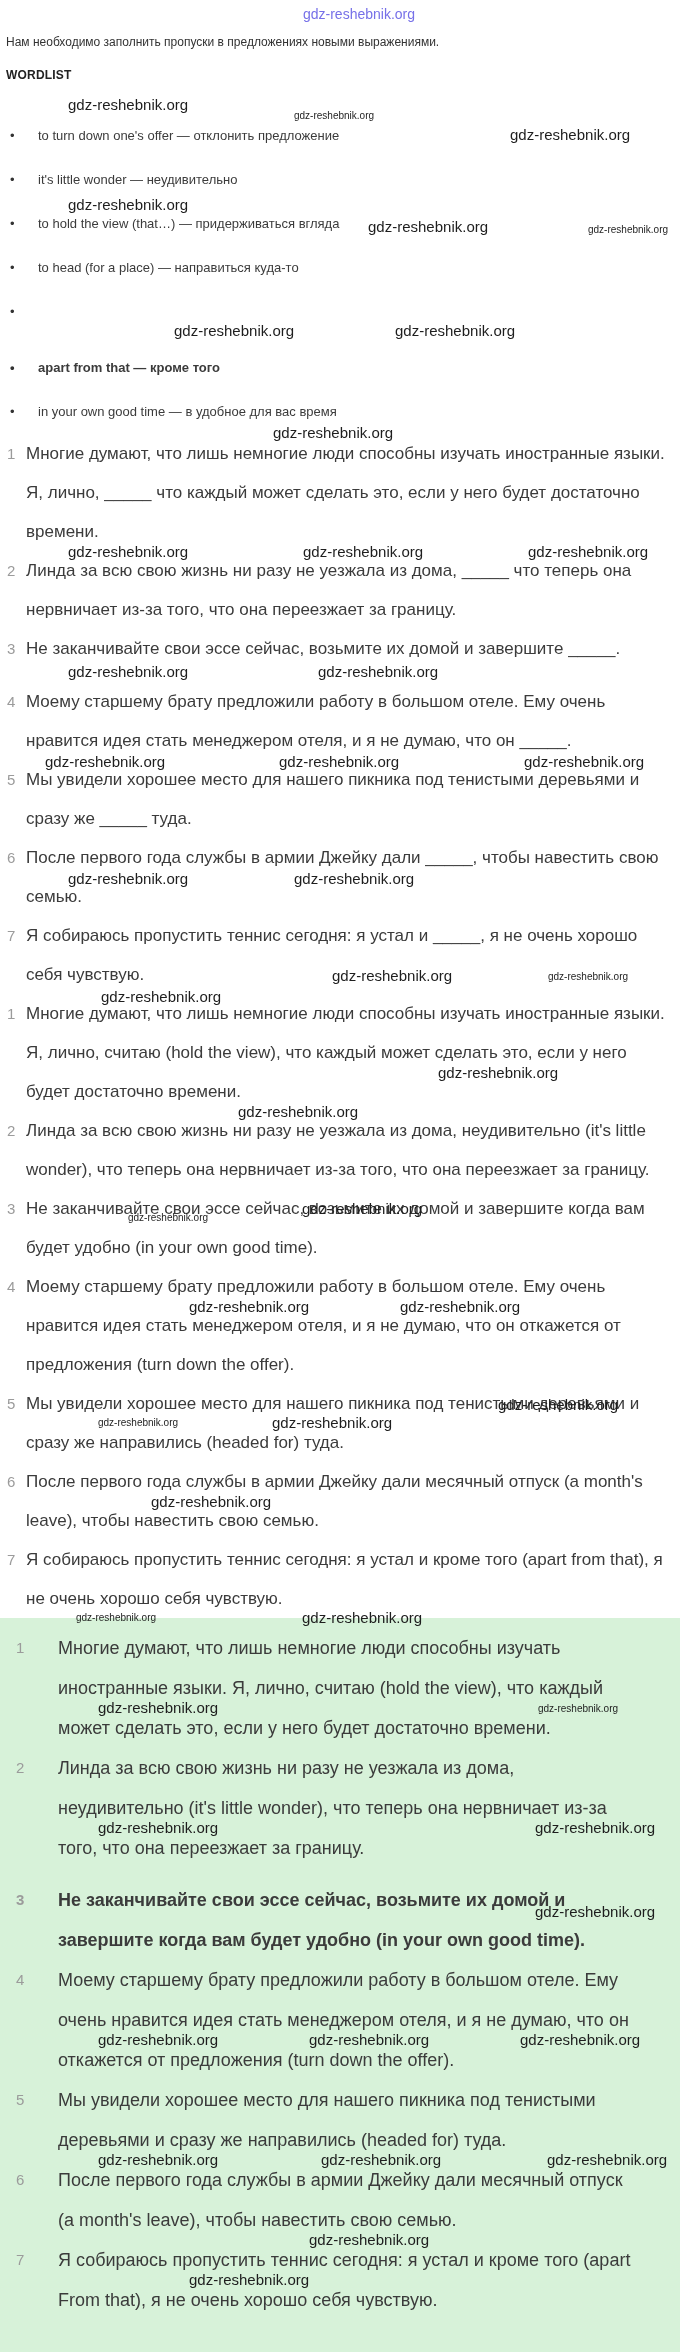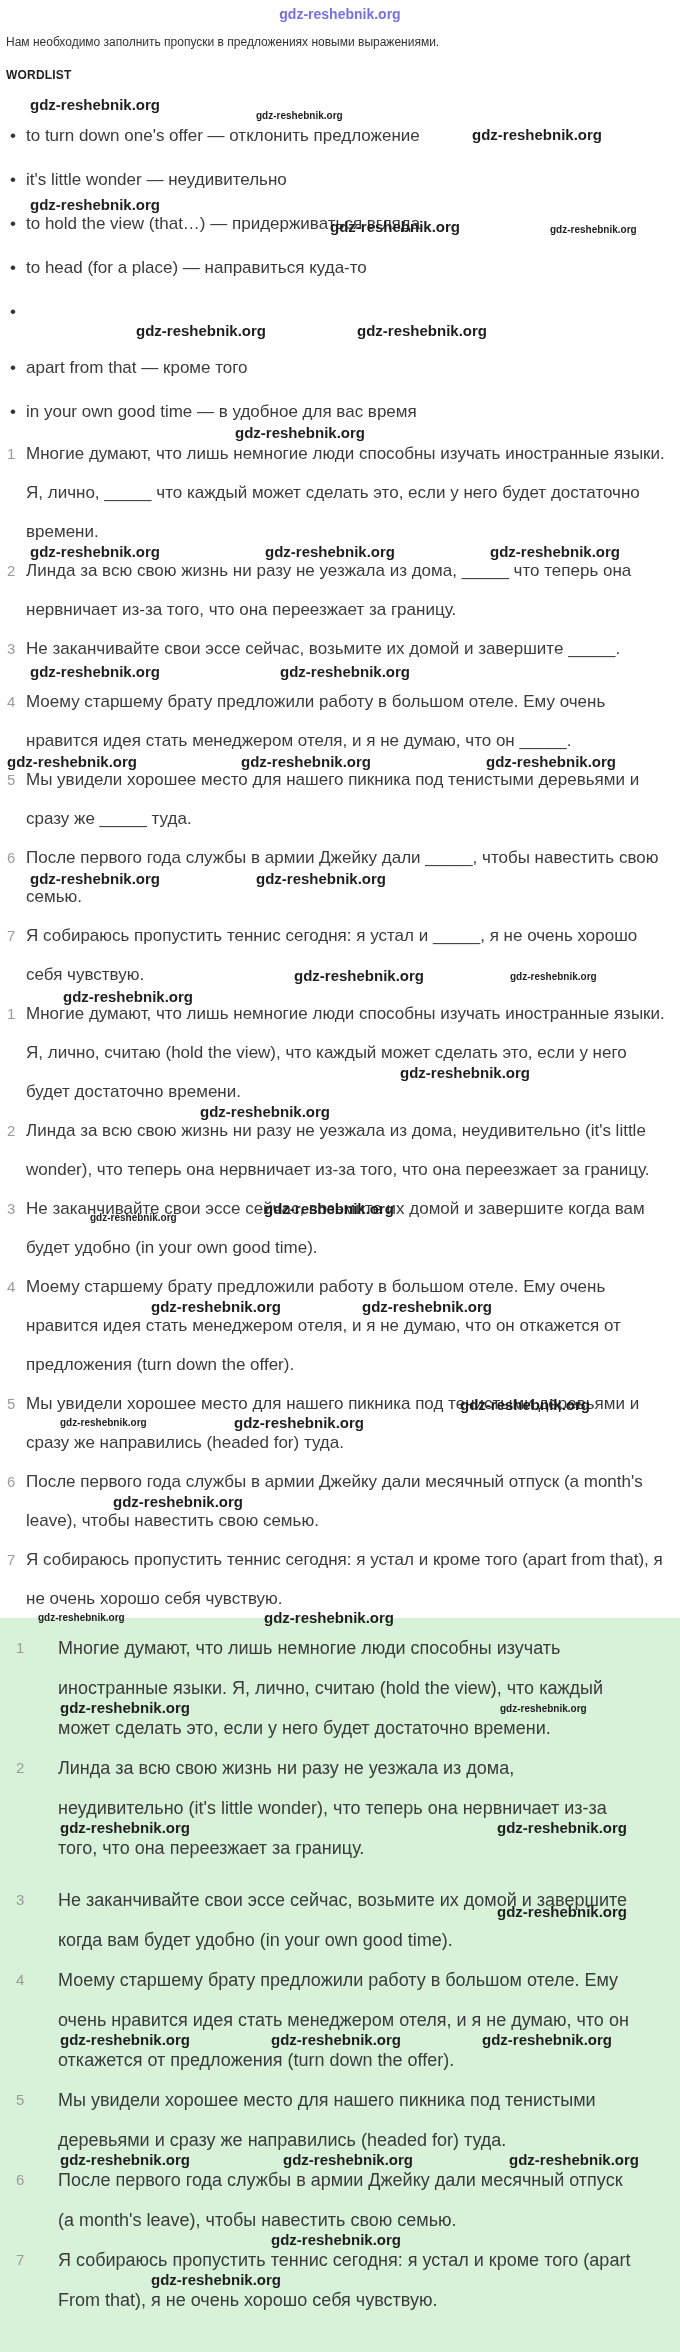--- a/index.html
+++ b/index.html
@@ -11,32 +11,32 @@
     margin:0 auto;
     background:#ffffff;
     font-family:"Liberation Sans", sans-serif;
     color:#3b3b3b;
     overflow:hidden;
     display:flex; flex-direction:column;
   }
   .intro { margin:30px 6px 0 6px; font-size:12px; line-height:24px; color:#333; }
   .wordlist-title { margin:10px 6px 0 6px; font-size:12px; line-height:22px; font-weight:bold; color:#222; letter-spacing:.2px; }
   ul.wordlist { list-style:none; margin:28px 0 0 0; }
-  ul.wordlist li { position:relative; padding-left:26px; font-size:17px; line-height:44px; height:44px; white-space:nowrap; }
+  ul.wordlist li { position:relative; padding-left:38px; font-size:13px; line-height:44px; height:44px; white-space:nowrap; }
   ul.wordlist li .bullet { position:absolute; left:10px; top:0; color:#333; }
   ul.wordlist li .bullet::before { content:"•"; }
   ol.items { list-style:none; margin:0; }
   ol.items li { position:relative; padding-left:26px; padding-right:8px; font-size:17px; line-height:39px; }
   ol.items li .num { position:absolute; left:7px; top:0; color:#9b9b9b; font-size:15px; }
-  .mt12 { margin-top:12px; }
+  .mt12 { margin-top:12px;font-weight:bold; }
   .mt14 { margin-top:14px; }
   .green { flex:1; padding:10px 36px 0 0; }
   .green ol.items li { padding-left:58px; font-size:18px; line-height:40px; }
   .green ol.items li .num { left:16px; font-size:15px; }
-  .wm { position:absolute; font-weight:bold; font-size:15px; color:#1e1e1e; white-space:nowrap; }
+  .wm { position:absolute; font-weight:normal; font-size:15px; color:#1e1e1e; white-space:nowrap;padding-left:38px; }
   .wm.t { font-size:10px; }
   .wm.p { left:0; right:0; text-align:center; font-size:14px; }
 </style>
 </head>
 <body>
 
 <div class="page">
 
   <p class="intro">Нам необходимо заполнить пропуски в предложениях новыми выражениями.</p>
 

